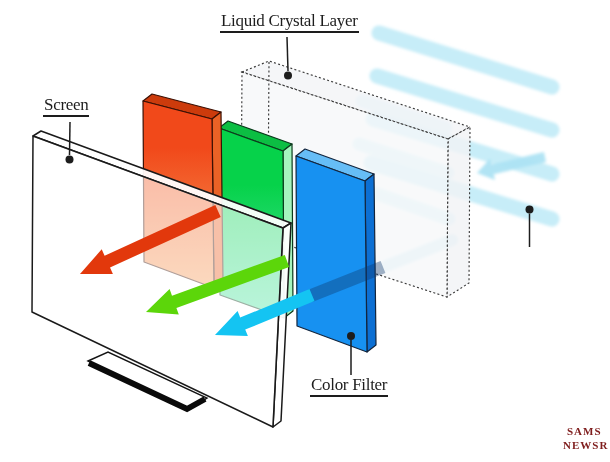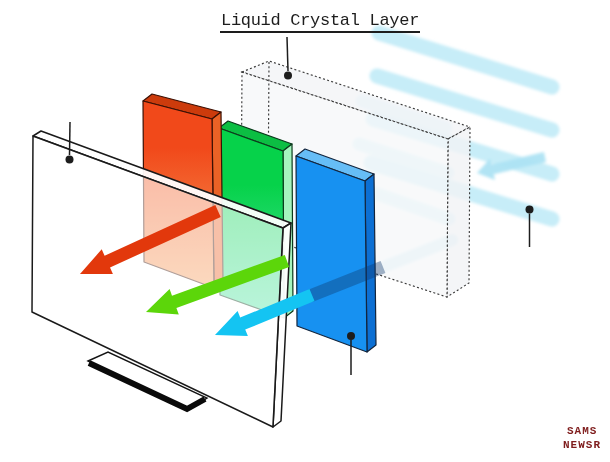--- a/index.html
+++ b/index.html
@@ -1,21 +1,21 @@
 <!DOCTYPE html>
 <html><head>
 <meta charset="utf-8">
 <style>
   html,body{margin:0;padding:0;background:#ffffff;}
   .page{
     position:relative;
     width:610px;height:462px;
     background:#ffffff;
     overflow:hidden;
-    font-family:Liberation Mono, monospace;
+    font-family:Liberation Serif, serif;
     text-align:center;
   }
   .page svg{position:absolute;left:0;top:0;}
   .lbl{
     position:absolute;
     font-size:17px;
     color:#1d1d1d;
     border-bottom:2px solid #1d1d1d;
     padding:0 1px 1px 1px;
     letter-spacing:-0.3px;
@@ -120,17 +120,19 @@
       <line x1="287" y1="37" x2="288" y2="71"></line>
       <circle cx="288" cy="75.5" r="4" fill="#1d1d1d" stroke="none"></circle>
       <line x1="529.5" y1="213.5" x2="529.5" y2="247"></line>
       <circle cx="529.5" cy="209.5" r="4" fill="#1d1d1d" stroke="none"></circle>
       <line x1="351" y1="340" x2="351" y2="375"></line>
       <circle cx="351" cy="336" r="4" fill="#1d1d1d" stroke="none"></circle>
     </g>
   </svg>
 
   <div class="lbl" style="left:220px;top:11px;">Liquid Crystal Layer</div>
+  <div class="lbl" style="left:43px;top:95px;">Screen</div>
+  <div class="lbl" style="left:310px;top:375px;">Color Filter</div>
 
   <div class="wm" style="left:567px;top:426px;">SAMS</div>
   <div class="wm" style="left:563px;top:440px;">NEWSR</div>
 
 </div>
 
 </body></html>

